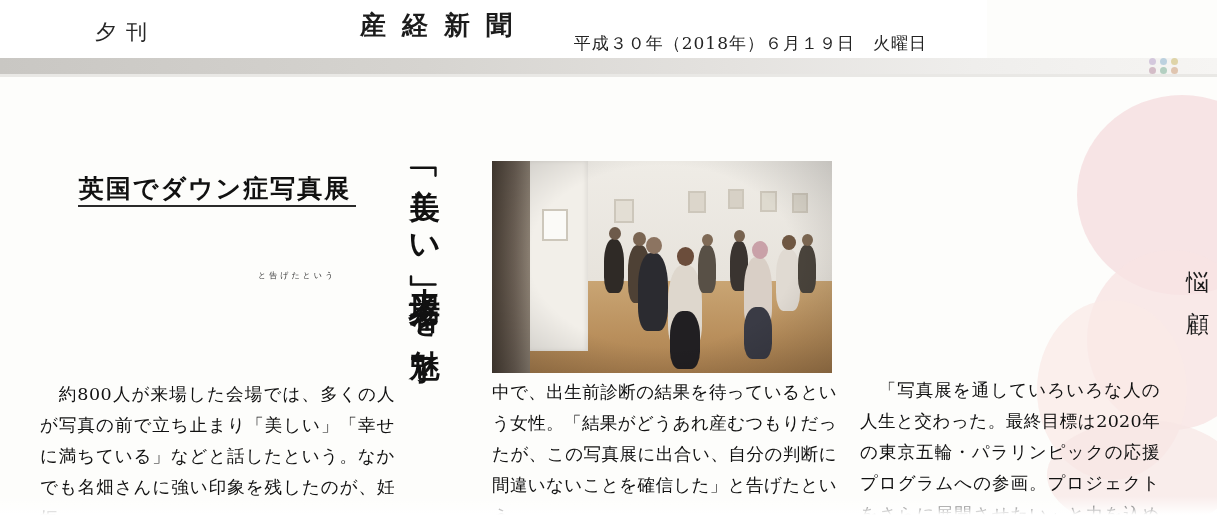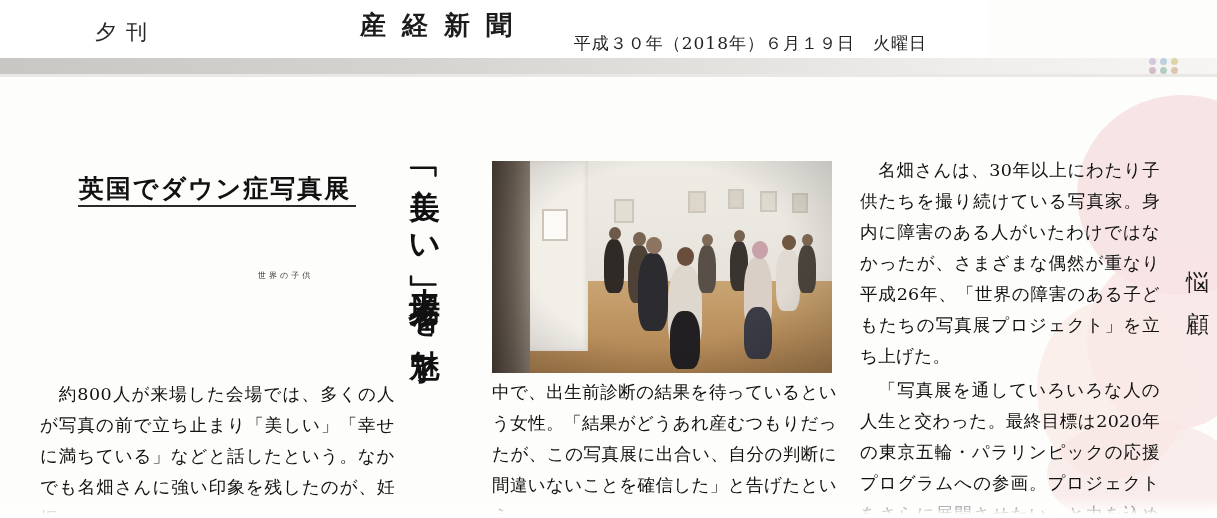--- a/index.html
+++ b/index.html
@@ -284,21 +284,21 @@
   <div class="blob b1"></div>
   <div class="blob b2"></div>
   <div class="blob b3"></div>
   <div class="blob b4"></div>
 
   <div class="body-area">
 
     <div class="headline-main">英国でダウン症写真展</div>
     <div class="headline-underline"></div>
 
-    <div class="ruby-small" style="left:258px; top:193px;">世界の子供</div>
+    <div class="ruby-small" style="left:258px; top:193px;">と告げたという</div>
     <div class="para-left p2">　約800人が来場した会場では、多くの人が写真の前で立ち止まり「美しい」「幸せに満ちている」などと話したという。なかでも名畑さんに強い印象を残したのが、妊娠</div>
 
     <div class="pull-headline vert">「美しい」来場者を魅了</div>
 
     <div class="photo">
       <div class="wall-back"></div>
       <div class="floor"></div>
       <div class="white-wall"></div>
       <div class="left-panel"></div>
       <div class="frame f1"></div>
@@ -336,21 +336,20 @@
       <div class="head" style="left:290px; top:74px; width:14px; height:15px; background:#6f5742;"></div>
 
       <div class="person" style="left:306px; top:84px; width:18px; height:48px; background:#4a443c;"></div>
       <div class="head" style="left:310px; top:73px; width:11px; height:12px; background:#7d6853;"></div>
 
       <div class="vig"></div>
     </div>
 
     <div class="caption">中で、出生前診断の結果を待っているという女性。「結果がどうあれ産むつもりだったが、この写真展に出合い、自分の判断に間違いないことを確信した」と告げたという。</div>
 
-    <div class="para-right r1">　名畑さんは、30年以上にわたり子供たちを撮り続けている写真家。身内に障害のある人がいたわけではなかったが、さまざまな偶然が重なり平成26年、「世界の障害のある子どもたちの写真展プロジェクト」を立ち上げた。</div>
     <div class="para-right r2">　「写真展を通していろいろな人の人生と交わった。最終目標は2020年の東京五輪・パラリンピックの応援プログラムへの参画。プロジェクトをさらに展開させたい」と力を込めた。</div>
 
     <div class="edge-text e1">悩</div>
     <div class="edge-text e2">顧</div>
   </div>
 
   <div class="bottom-fade"></div>
 </div>
 
 </body></html>

